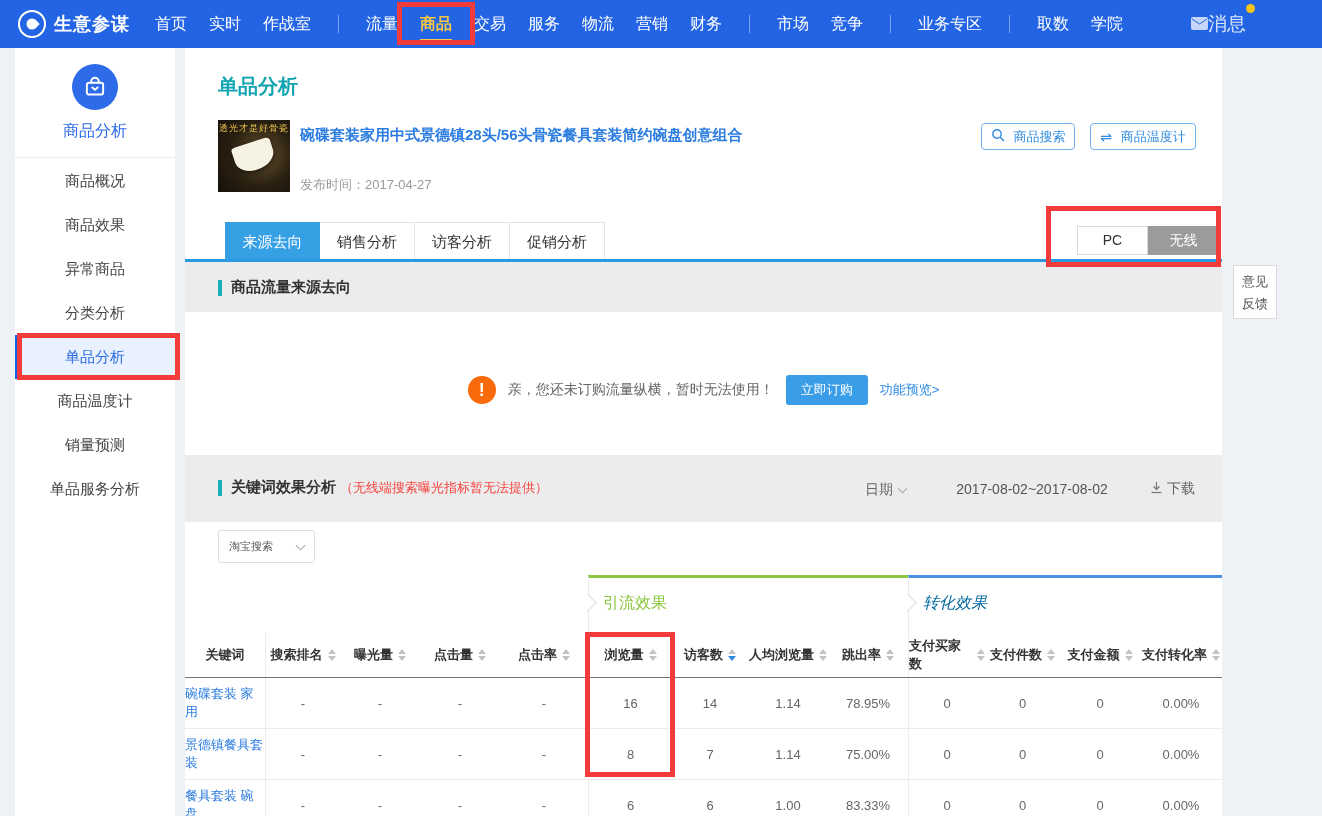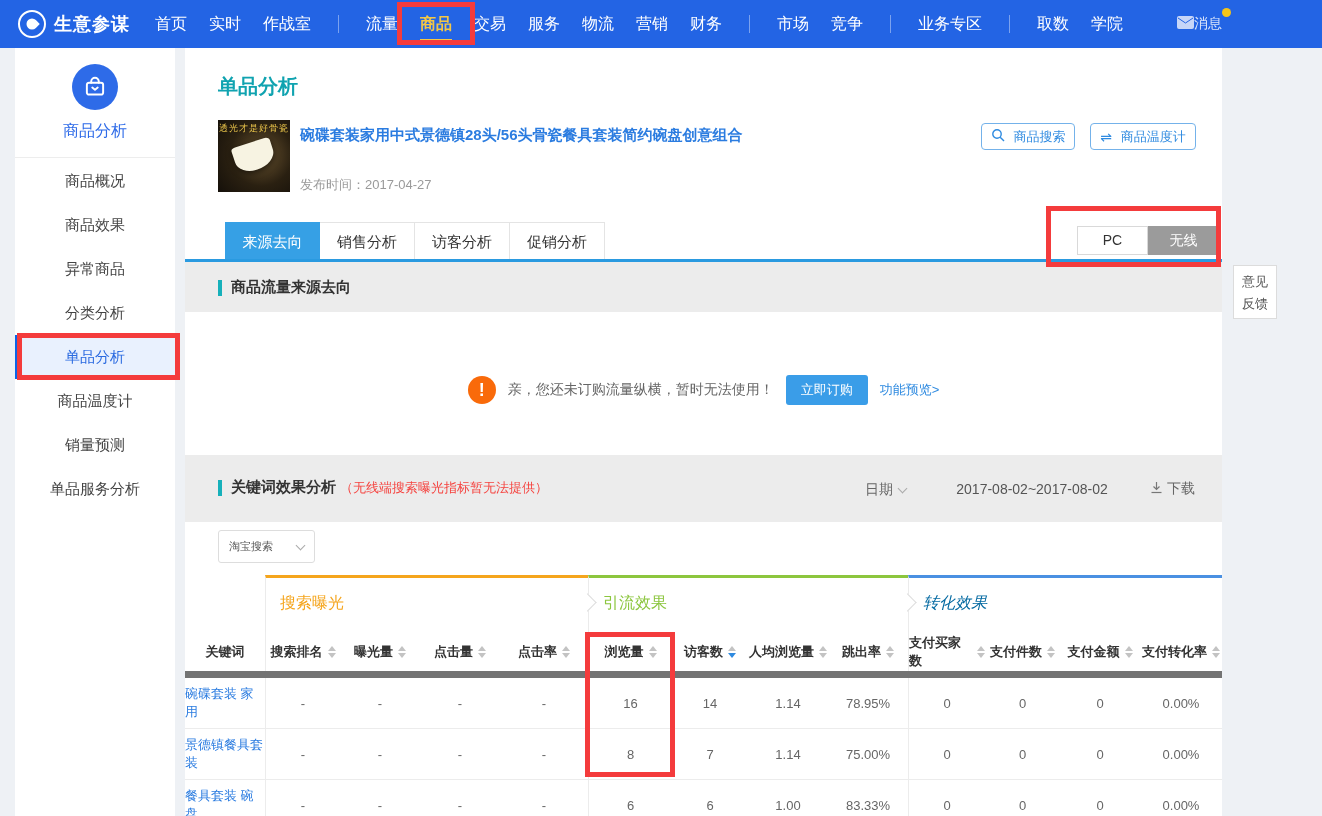--- a/index.html
+++ b/index.html
@@ -12,22 +12,22 @@
             display:flex; align-items:center; padding-left:18px; z-index:5; }
   .logo { width:28px; height:28px; border:2px solid #fff; border-radius:50%; position:relative; margin-right:8px; flex:none; }
   .needle { position:absolute; left:50%; top:50%; width:11px; height:11px; background:#fff;
             border-radius:50% 0 50% 50%; transform:translate(-50%,-50%) rotate(45deg); }
   .brand { color:#fff; font-size:18px; font-weight:bold; letter-spacing:1px; margin-right:14px; white-space:nowrap; }
   .nav-items { display:flex; align-items:center; height:100%; }
   .nav-item { color:#fff; font-size:16px; padding:0 11px; line-height:48px; cursor:pointer; position:relative; white-space:nowrap; }
   .nav-item.active { color:#f3c746; font-weight:bold; }
   .nav-item.active::after { content:''; position:absolute; left:11px; right:11px; bottom:7px; height:2px; background:#f3c746; }
   .nav-sep { width:1px; height:18px; background:rgba(255,255,255,.4); margin:0 16px; }
-  .nav-message { margin-left:auto; margin-right:100px; display:flex; align-items:center; 
-                 color:#dce6fb; font-size:14px; position:relative; cursor:pointer; }
+  .nav-message { margin-left:auto; margin-right:76px; display:flex; align-items:center; 
+                 color:#dce6fb; font-size:19px; position:relative; cursor:pointer; }
   .msg-dot { position:absolute; right:-9px; top:-7px; width:9px; height:9px; border-radius:50%; background:#f5c518; }
 
   
   .sidebar { position:absolute; left:15px; top:48px; width:160px; height:768px; background:#fff; z-index:2; }
   .side-head { text-align:center; padding-top:16px; }
   .bag-circle { width:46px; height:46px; border-radius:50%; background:#2e6be8; display:inline-flex;
                 align-items:center; justify-content:center; }
   .side-title { color:#2e6be8; font-size:16px; margin-top:11px; }
   .side-divider { height:1px; background:#ededed; margin-top:15px; }
   .side-menu { padding-top:1px; }
@@ -99,21 +99,21 @@
              border-radius:3px; background:#fff; font-size:11px; color:#555; display:flex;
              align-items:center; justify-content:space-between; padding:0 10px; cursor:pointer; }
 
   
   .tablezone { position:absolute; left:0; top:527px; width:1037px; height:241px; }
   .tg { position:absolute; top:0; height:57px; background:#fff; border-top:3px solid #ccc; }
   .tg-label { display:inline-block; margin:15px 0 0 14px; font-size:16px; }
   .tgsep { position:absolute; top:21px; width:13px; height:13px; border-top:1px solid #ddd;
            border-right:1px solid #ddd; transform:rotate(45deg); background:#fff; z-index:2; }
   .thr { position:absolute; top:57px; left:0; width:1037px; height:46px; display:flex;
-         border-bottom:7px solid #737373; background:#fff; }
+         border-bottom:1px solid #737373; background:#fff; }
   .th { display:flex; align-items:center; justify-content:center; gap:3px; font-size:13px;
         font-weight:bold; color:#333; height:100%; }
   .bl { border-left:1px solid #ececec; }
   .sort { display:inline-flex; flex-direction:column; gap:2px; margin-left:2px; cursor:pointer; }
   .s-up { width:0; height:0; border-left:4px solid transparent; border-right:4px solid transparent;
           border-bottom:5px solid #c3c3c3; }
   .s-dn { width:0; height:0; border-left:4px solid transparent; border-right:4px solid transparent;
           border-top:5px solid #c3c3c3; }
   .s-dn.on { border-top-color:#2e8ae0; }
   .trow { position:absolute; left:0; width:1037px; height:51px; display:flex;
@@ -267,21 +267,20 @@
         <span>下载</span>
       </div>
     </div>
 
     <div class="channel">
       <span>淘宝搜索</span>
       <span class="chev"></span>
     </div>
 
     <div class="tablezone">
-        <div class="tg" style="left: 80px; width: 323px; border-top-color: rgb(245, 165, 29); border-left: 1px solid rgb(235, 235, 235);"><span class="tg-label" style="color: rgb(245, 165, 29);">搜索曝光</span></div>
         <div class="tg" style="left: 403px; width: 320px; border-top-color: rgb(140, 198, 62); border-left: 1px solid rgb(235, 235, 235);"><span class="tg-label" style="color: rgb(140, 198, 62);">引流效果</span></div>
         <div class="tgsep" style="left: 396px;"></div>
         <div class="tg" style="left: 723px; width: 314px; border-top-color: rgb(74, 144, 226); border-left: 1px solid rgb(235, 235, 235);"><span class="tg-label" style="color: #0369a1; font-style: italic;">转化效果</span></div>
         <div class="tgsep" style="left: 716px;"></div>
         <div class="thr">
           <div class="th" style="width: 80px;">
             <span>关键词</span>
           </div>
           <div class="th bl" style="width: 75px;">
             <span>搜索排名</span>

